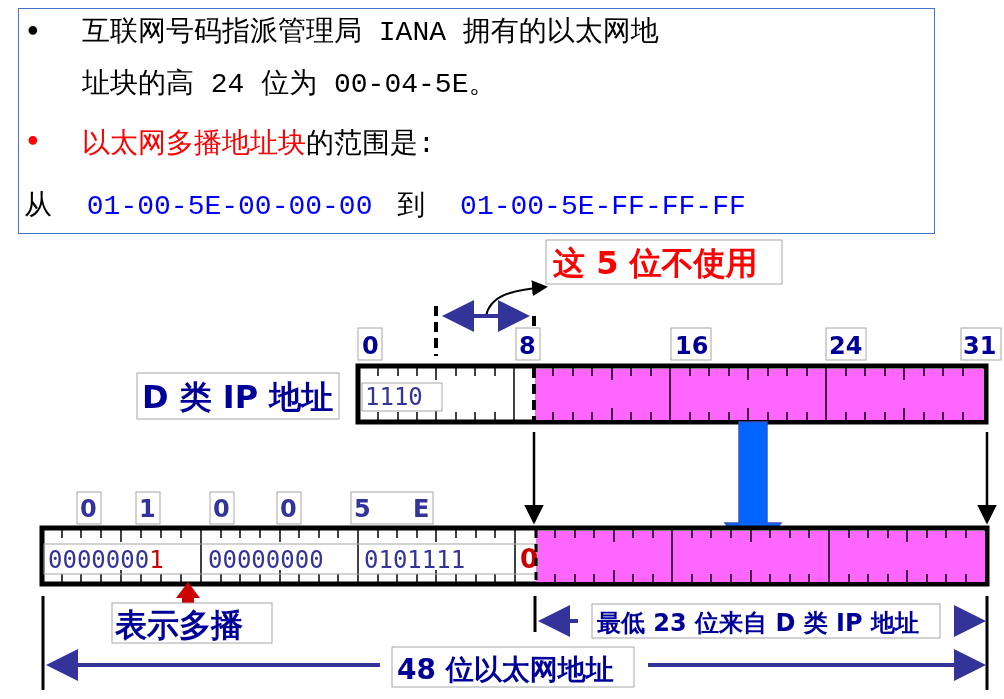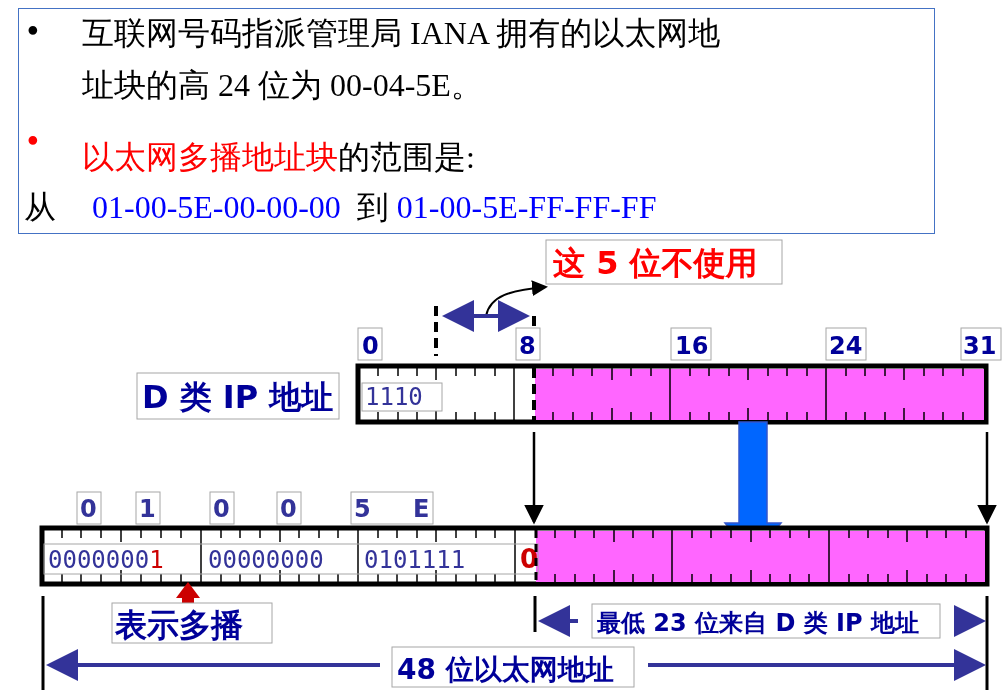--- a/index.html
+++ b/index.html
@@ -1,46 +1,46 @@
 <!DOCTYPE html>
 <html><head>
 <meta charset="utf-8">
 <style>
   html, body { margin: 0; padding: 0; background: #ffffff; }
   body { width: 1004px; height: 699px; position: relative; overflow: hidden;
          font-family: "DejaVu Serif", serif; }
   .textbox { position: absolute; left: 18px; top: 8px; width: 917px; height: 226px;
              border: 1.5px solid #4472c4; box-sizing: border-box; }
-  .line { position: absolute; font-size: 32px; line-height: 42px; white-space: nowrap;
-          font-family: Liberation Serif, serif; color: #000; }
+  .line { position: absolute; font-size: 28px; line-height: 42px; white-space: nowrap;
+          font-family: Liberation Mono, monospace; color: #000; }
   .bullet { position: absolute; font-size: 30px; }
   .red { color: #ff0000; }
   .blue { color: #0000ff; }
   svg text { font-family: "DejaVu Sans", "Liberation Sans", sans-serif; font-weight: bold; }
   .mono { font-family: "DejaVu Sans Mono", "Liberation Mono", monospace; font-weight: normal; }
 </style>
 </head>
 <body>
 
 <div class="textbox"></div>
 
 <span class="bullet" style="left:24px; top:14px;">•</span>
 <div class="line" style="left:82px; top:12px;">互联网号码指派管理局 IANA 拥有的以太网地</div>
 <div class="line" style="left:82px; top:64px;">址块的高 24 位为 00-04-5E。</div>
 
 <span class="bullet red" style="left:24px; top:124px;">•</span>
-<div class="line" style="left:82px; top:124px;margin-top:12px;">
+<div class="line" style="left:82px; top:124px;">
   <span class="red">以太网多播地址块</span><span>的范围是:</span>
 </div>
 
 <div class="line" style="left:24px; top:186px;">
   <span>从</span>
-  <span class="blue" style="margin-left:28px;">01-00-5E-00-00-00</span>
+  <span class="blue" style="margin-left:18px;">01-00-5E-00-00-00</span>
   <span style="margin-left:8px;">到</span>
-  <span class="blue" style="">01-00-5E-FF-FF-FF</span>
+  <span class="blue" style="margin-left:18px;">01-00-5E-FF-FF-FF</span>
 </div>
 
 <svg width="1004" height="699" style="position:absolute; left:0; top:0;">
   <defs>
     <marker id="navyHead" markerWidth="8" markerHeight="8" refX="7" refY="4" orient="auto" markerUnits="strokeWidth">
       <path d="M0,0 L8,4 L0,8 z" fill="#333399"></path>
     </marker>
     <marker id="navyHeadStart" markerWidth="8" markerHeight="8" refX="1" refY="4" orient="auto" markerUnits="strokeWidth">
       <path d="M8,0 L0,4 L8,8 z" fill="#333399"></path>
     </marker>

